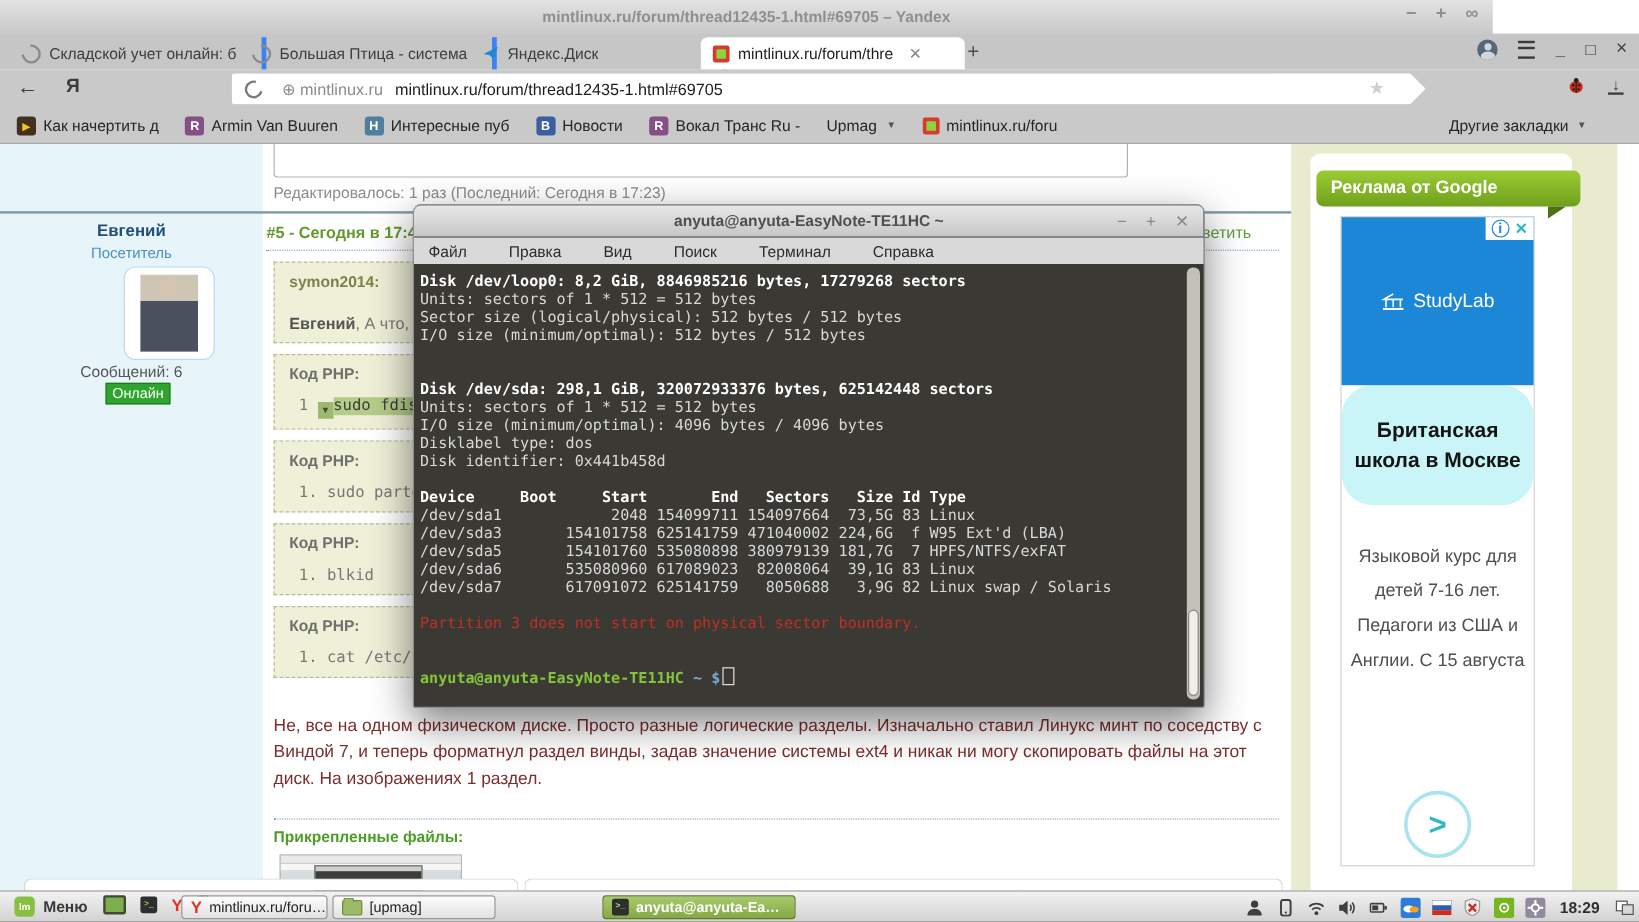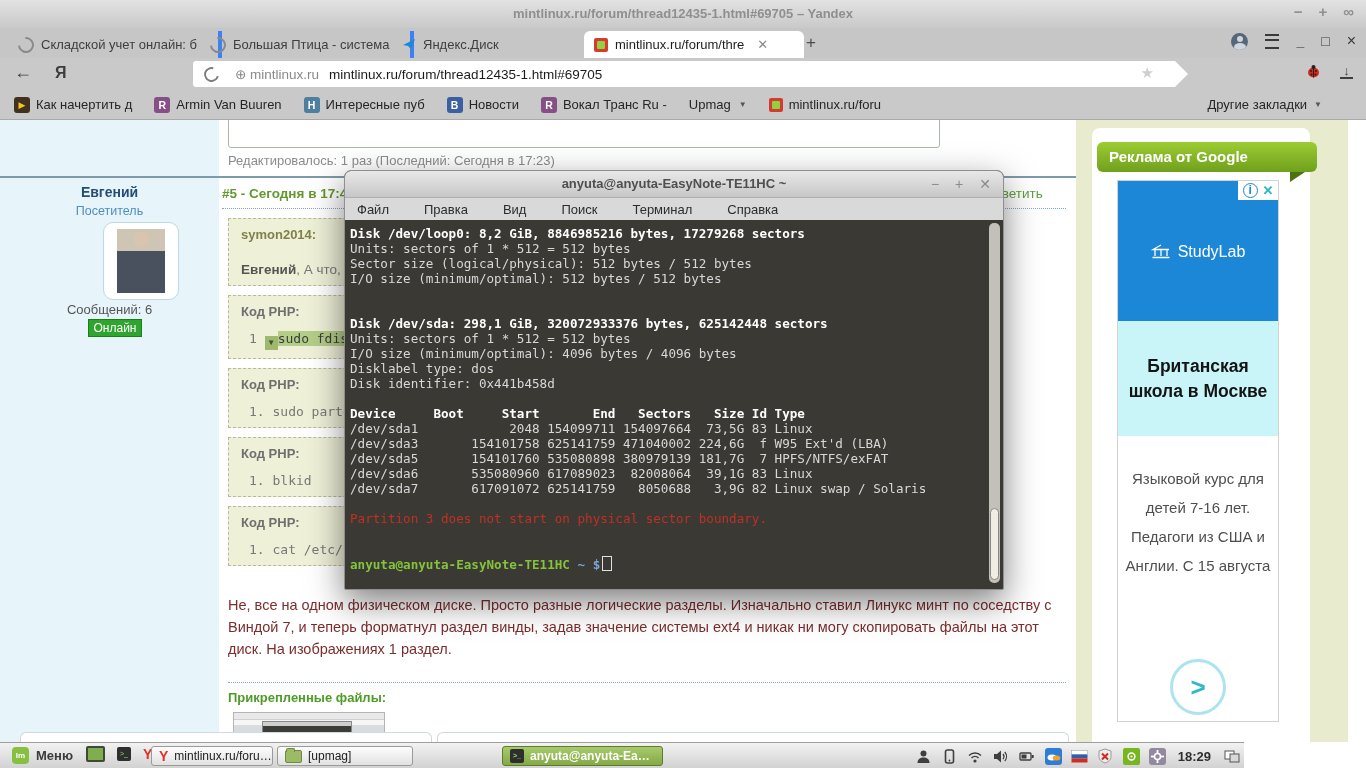--- a/index.html
+++ b/index.html
@@ -1,19 +1,19 @@
 <!DOCTYPE html>
 <html><head>
 <meta charset="utf-8">
 <style>
   html,body{margin:0;padding:0;background:#555;}
   #screen{position:relative;width:1366px;height:768px;overflow:hidden;
     font-family:"Liberation Sans",sans-serif;background:#fff;}
   
-  .titlebar{position:absolute;left:0;top:0;width:1366px;height:28px;
+  .titlebar{position:absolute;left:0;top:0;width:1244px;height:28px;
     background:linear-gradient(#e2e2e2,#c9c9c9);border-bottom:1px solid #b2b2b2;}
   .titlebar-text{position:absolute;left:0;right:0;top:6px;text-align:center;
     font-size:13px;font-weight:bold;color:#8f8f8f;}
   .tb-btns{position:absolute;right:12px;top:3px;display:flex;gap:16px;
     font-size:15px;color:#8f8f8f;font-weight:bold;}
   .tb-btns span{cursor:default;}
   
   .tabstrip{position:absolute;left:0;top:28px;width:1366px;height:30px;background:#c6c6c6;}
   .tab{position:absolute;top:3px;height:27px;display:flex;align-items:center;gap:7px;
     padding:0 10px;font-size:13px;color:#3e3e3e;border-right:4px solid #3b82f6;
@@ -112,22 +112,22 @@
     border-left:15px solid #4c7012;border-bottom:10px solid transparent;}
   .ad{position:absolute;left:1117px;top:60px;width:160px;height:540px;background:#fff;border:1px solid #d2d2d2;}
   .ad-blue{position:relative;height:140px;background:#1b87d6;}
   .ad-ctrl{position:absolute;right:0;top:0;width:40px;height:19px;background:#fff;display:flex;
     align-items:center;justify-content:space-evenly;font-size:13px;}
   .ad-info{color:#1b87d6;font-size:12px;border:1.5px solid #1b87d6;border-radius:50%;width:13px;height:13px;
     line-height:13px;text-align:center;font-weight:bold;}
   .ad-x{color:#29b6c8;font-weight:bold;}
   .studylab{position:absolute;left:0;right:0;top:62px;display:flex;gap:7px;align-items:center;
     justify-content:center;color:#fff;font-size:16px;}
-  .ad-cyan{height:115px;background:#c9f5f8;display:flex;align-items:center;justify-content:center;
-    text-align:center;font-weight:bold;font-size:17.5px;color:#141414;line-height:25px;}
+  .ad-cyan{height:100px;background:#c9f5f8;display:flex;align-items:center;justify-content:center;
+    text-align:center;font-weight:bold;font-size:17.5px;color:#141414;line-height:25px;border-radius:26px;}
   .ad-body{margin-top:28px;text-align:center;font-size:15px;color:#4f4f4f;line-height:29px;padding:0 6px;}
   .ad-chev{position:absolute;left:52px;top:478px;width:50px;height:50px;border-radius:50%;
     border:3px solid #abe4ee;color:#2fb9c6;font-size:26px;font-weight:bold;display:flex;
     align-items:center;justify-content:center;}
   
   .term{position:absolute;left:344px;top:170px;width:660px;height:420px;border:1px solid #8f8f8f;
     border-radius:7px 7px 2px 2px;box-shadow:0 12px 34px rgba(0,0,0,.5);background:#3a3934;box-sizing:border-box;}
   .term-title{position:relative;height:26px;background:linear-gradient(#e8e8e8,#c7c7c7);
     border-radius:6px 6px 0 0;border-bottom:1px solid #b0b0b0;}
   .term-title-text{text-align:center;font-size:13px;font-weight:bold;color:#4f4f4f;line-height:26px;}
@@ -140,21 +140,21 @@
   .tl{white-space:pre;height:15px;}
   .tl.bold{font-weight:bold;color:#fff;}
   .tl.error{color:#c03024;}
   .p-user{font-weight:bold;color:#85c43a;}
   .p-path{color:#7ba6d8;font-weight:bold;}
   .cursor{display:inline-block;width:8px;height:13px;border:1px solid #e0e0e0;vertical-align:-2px;margin-left:2px;}
   .term-scroll{position:absolute;right:3px;top:3px;width:11px;height:360px;background:#c2c0b8;border-radius:5px;}
   .term-thumb{position:absolute;left:1px;bottom:3px;width:9px;height:72px;background:#efede6;
     border:1px solid #8a8a84;border-radius:5px;box-sizing:border-box;}
   
-  .taskbar{position:absolute;left:0;top:742px;width:1244px;height:26px;
+  .taskbar{position:absolute;left:0;top:742px;width:1366px;height:26px;
     background:linear-gradient(#f2f2f2,#d2d2d2);border-top:1px solid #9e9e9e;box-sizing:border-box;padding-left:36px;}
   .menu-btn{position:absolute;left:4px;top:2px;display:flex;align-items:center;gap:7px;
     padding:0 8px;height:21px;font-size:13px;font-weight:bold;color:#3a3a3a;}
   .mintlogo{width:17px;height:17px;border-radius:4px;background:#87bf40;color:#fff;
     font-size:8px;font-weight:bold;display:flex;align-items:center;justify-content:center;}
   .launchers{position:absolute;left:86px;top:3px;display:flex;gap:12px;align-items:center;}
   .taskwin{position:absolute;top:3px;height:20px;border-radius:3px;display:flex;align-items:center;
     gap:6px;padding:0 7px;font-size:12px;box-sizing:border-box;overflow:hidden;white-space:nowrap;
     background:linear-gradient(#fdfdfd,#e1e1e1);border:1px solid #9a9a9a;color:#222;}
   .taskwin.active{background:linear-gradient(#a8ca6d,#84a945);border:1px solid #5e7d2c;color:#fff;font-weight:bold;}

